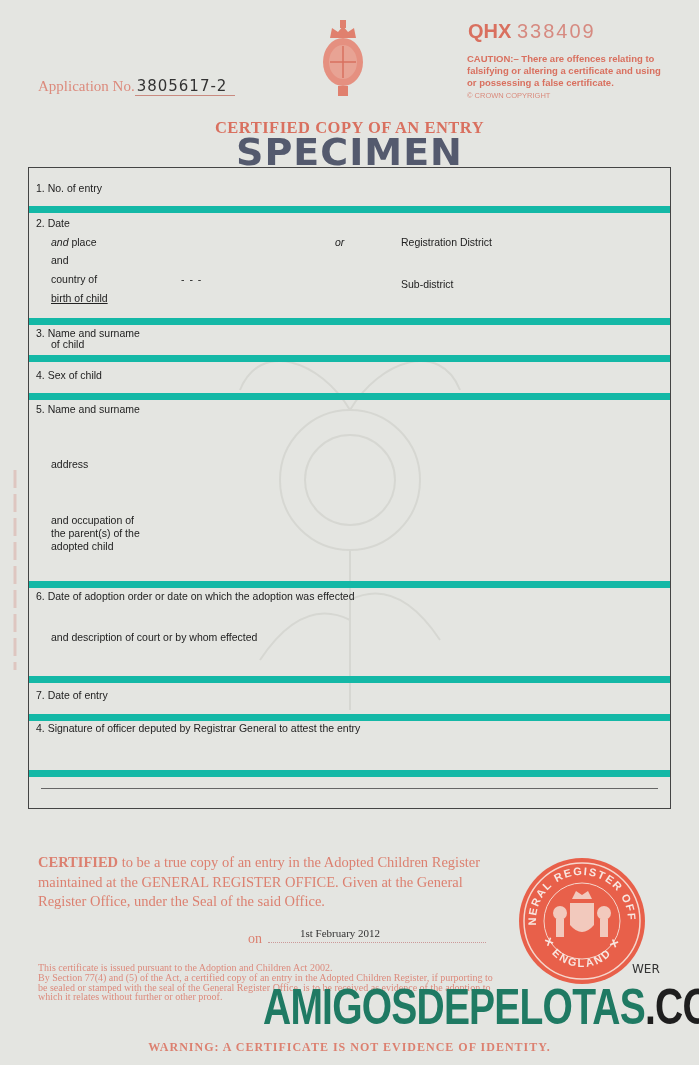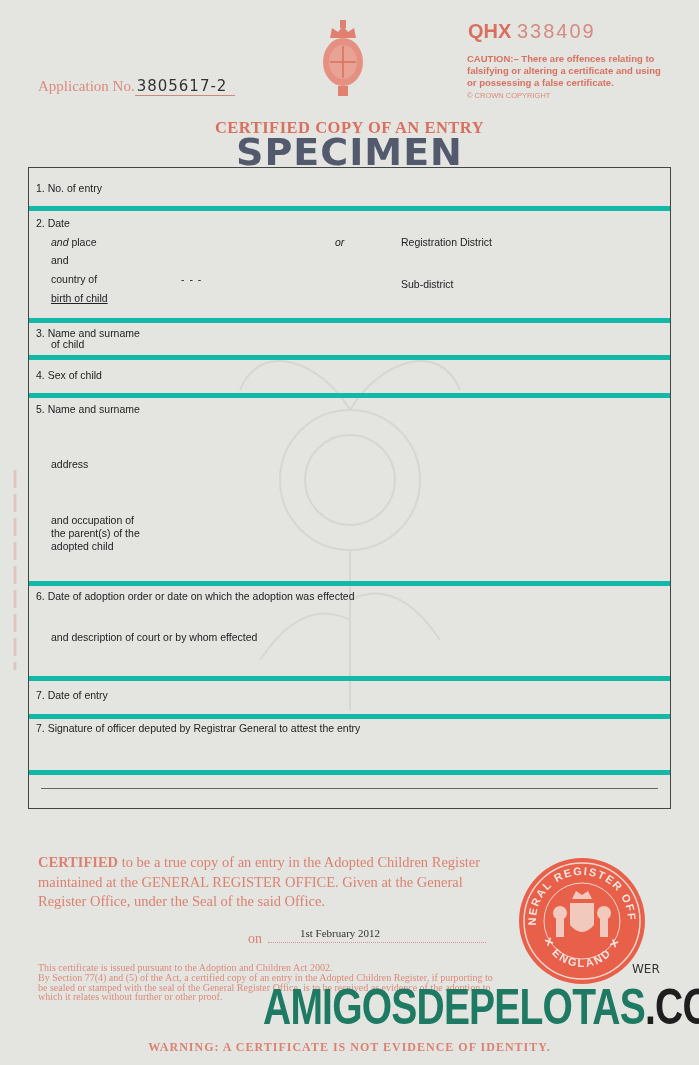--- a/index.html
+++ b/index.html
@@ -31,21 +31,21 @@
   }
   .specimen {
     left: 0; width: 699px; top: 130px; text-align: center;
     font-size: 38px; color: #545a6e; font-weight: bold; letter-spacing: 1px;
     font-family: "DejaVu Sans", sans-serif; transform: scaleX(1.0);
   }
   .form {
     left: 28px; top: 167px; width: 641px; height: 640px;
     border: 1px solid #444;
   }
-  .row { position: absolute; left: 0; width: 641px; border-bottom: 5px solid #14b8a6; }
+  .row { position: absolute; left: 0; width: 641px; border-bottom: 7px solid #14b8a6; }
   .lbl { position: absolute; font-size: 10.5px; color: #222; line-height: 12px; white-space: nowrap; }
   .lbl i { font-style: italic; }
   .inner-line { position: absolute; left: 12px; right: 12px; border-top: 1px solid #666; }
   .watermark {
     left: 200px; top: 300px; width: 300px; height: 420px; opacity: 0.18;
   }
   .certified {
     left: 38px; top: 853px; width: 460px; font-size: 14.5px; line-height: 19.5px; color: #dc8070;
   }
   .certified b { font-weight: bold; }
@@ -152,21 +152,21 @@
   <div class="row" style="top:413px;height:95px;">
     <div class="lbl" style="left:7px;top:9px;">6. Date of adoption order or date on which the adoption was effected</div>
     <div class="lbl" style="left:22px;top:50px;">and description of court or by whom effected</div>
   </div>
 
   <div class="row" style="top:508px;height:38px;">
     <div class="lbl" style="left:7px;top:13px;">7. Date of entry</div>
   </div>
 
   <div class="row" style="top:546px;height:56px;">
-    <div class="lbl" style="left:7px;top:8px;">7. Signature of officer deputed by Registrar General to attest the entry</div>
+    <div class="lbl" style="left:7px;top:8px;">4. Signature of officer deputed by Registrar General to attest the entry</div>
   </div>
 
   <div style="position:absolute;left:0;top:603px;width:641px;height:37px;">
     <div class="inner-line" style="top:17px;"></div>
   </div>
 </div>
 
 <div class="abs certified serif"><b>CERTIFIED</b><span> to be a true copy of an entry in the Adopted Children Register maintained at the GENERAL REGISTER OFFICE. Given at the General Register Office, under the Seal of the said Office.</span></div>
 
 <div class="abs on-line"></div>

